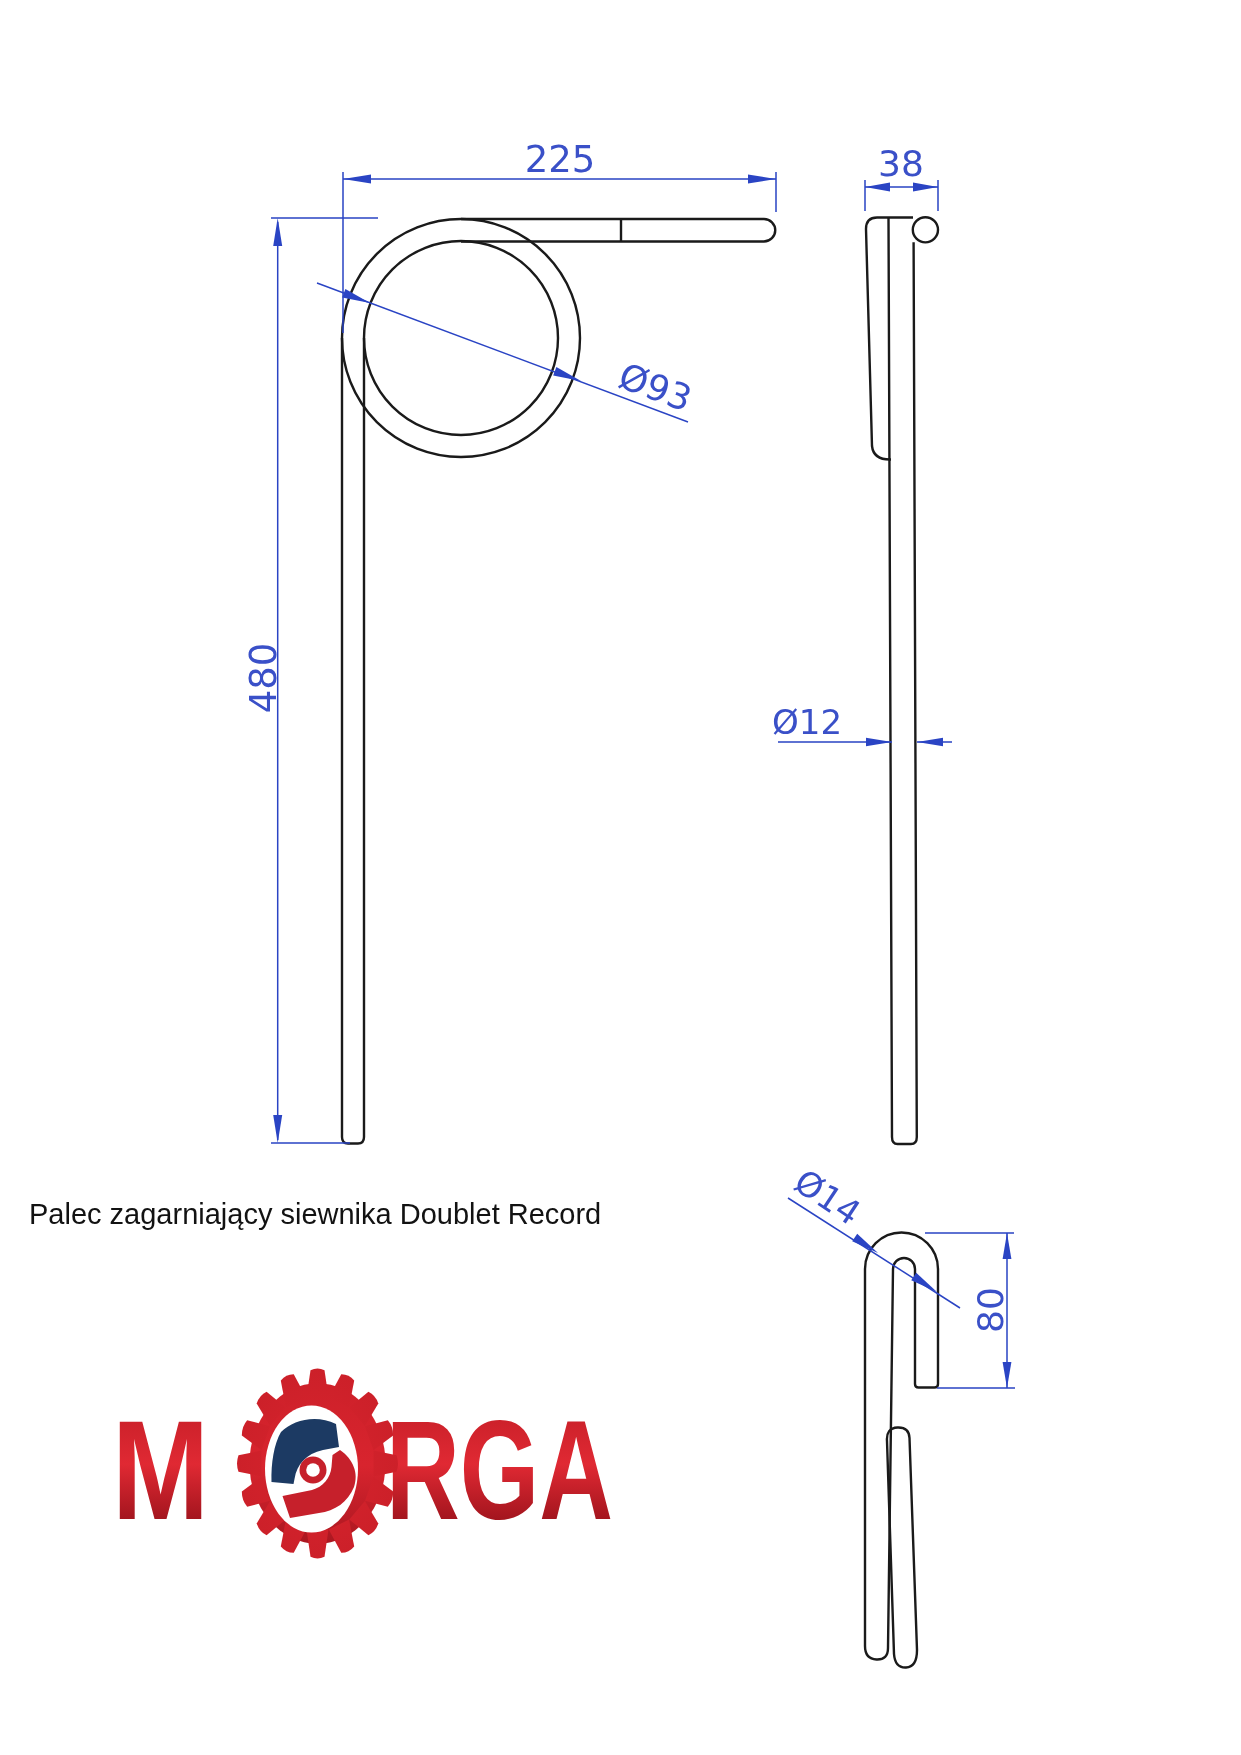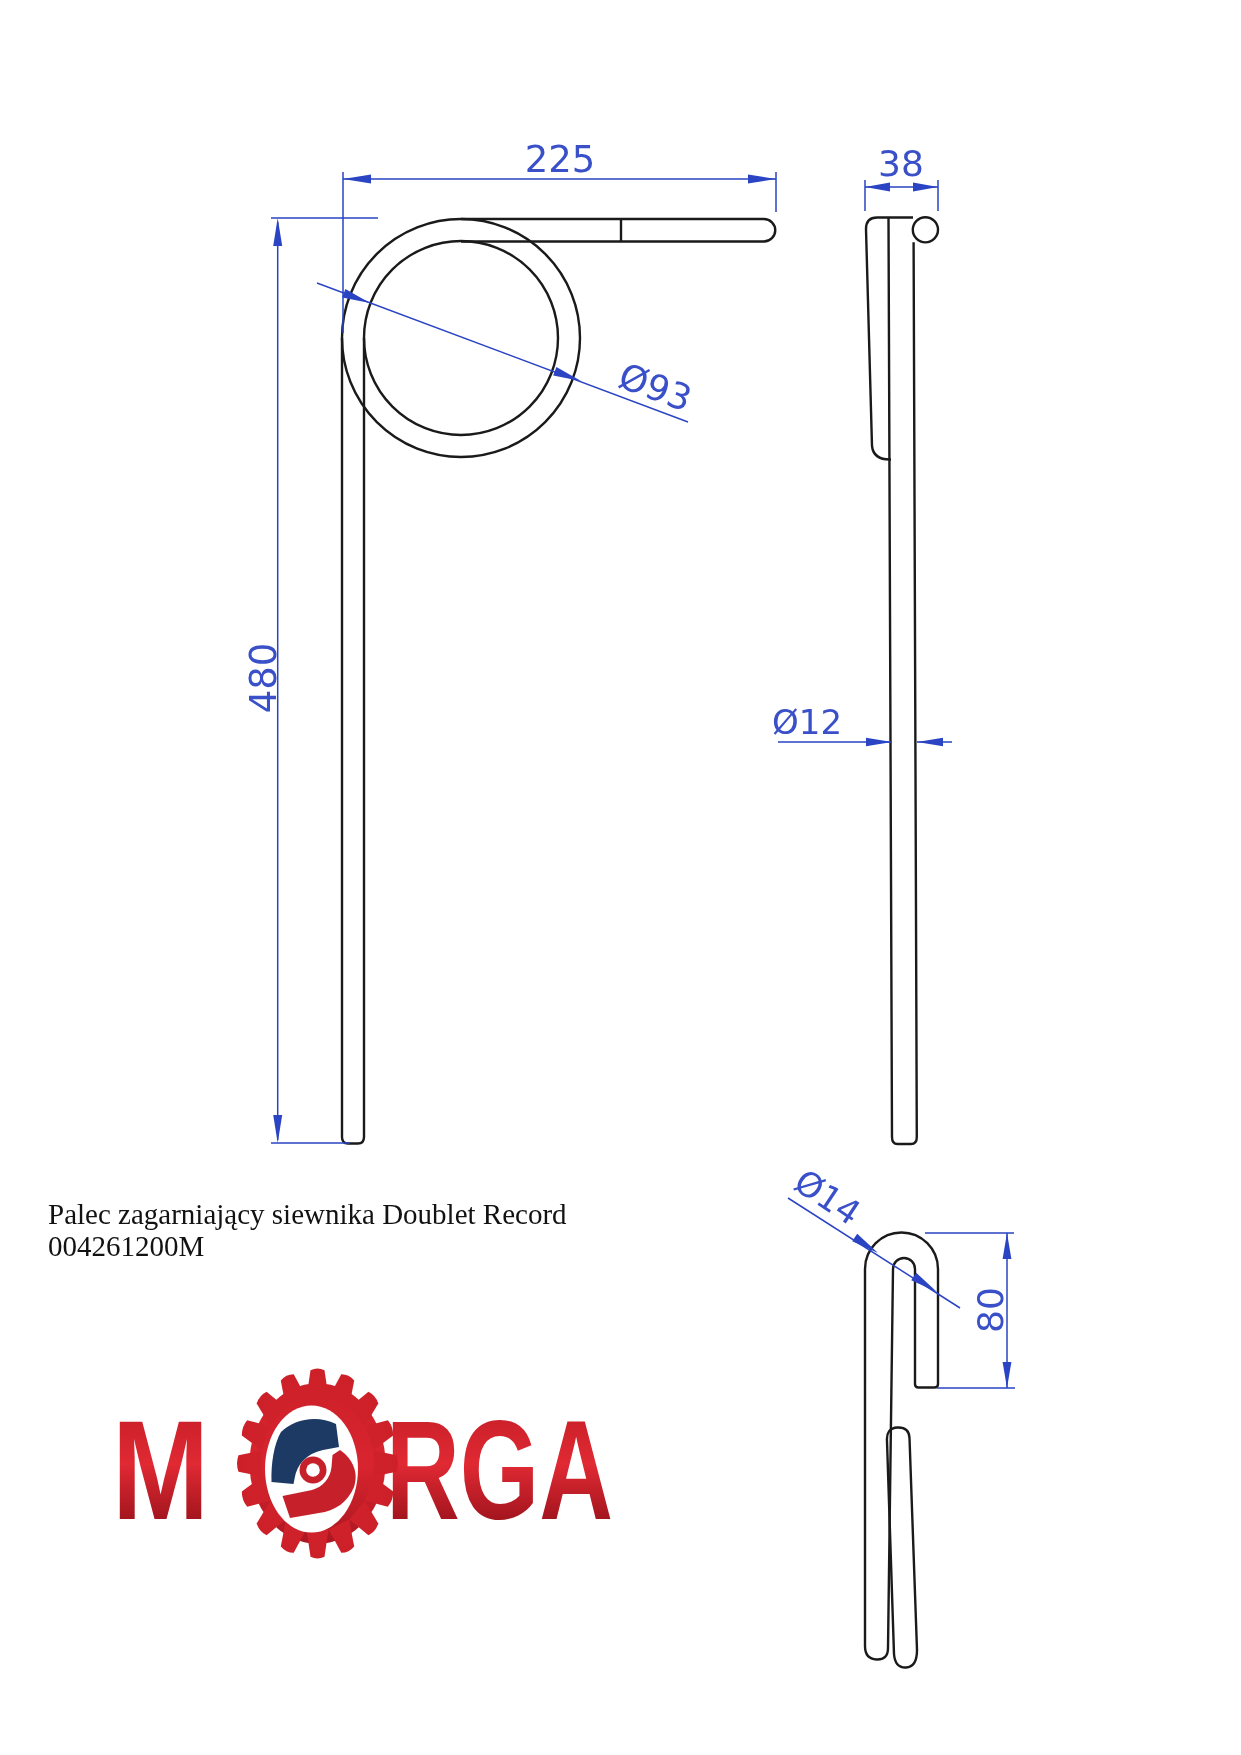--- a/index.html
+++ b/index.html
@@ -7,22 +7,22 @@
         font-family:"Liberation Sans",sans-serif;}
   .drawing-svg{position:absolute;left:0;top:0;}
   
   .bl{stroke:#1a1a1a;stroke-width:2.4;fill:none;stroke-linejoin:round;}
   
   .dim{stroke:#2a44c4;stroke-width:1.5;fill:none;}
   .dimfill{fill:#2a44c4;stroke:none;}
   .dimtext{fill:#3a50c8;font-family:"DejaVu Sans",sans-serif;font-size:36px;}
   .dimtext.s34{font-size:34px;}
   .dimtext.s37{font-size:37px;}
-  .title-block{position:absolute;left:48px;top:1199px;color:#121212;
-               font-family:Liberation Serif, serif;font-size:29px;line-height:31.5px;
+  .title-block{position:absolute;left:29px;top:1199px;color:#121212;
+               font-family:Liberation Sans, sans-serif;font-size:29px;line-height:31.5px;
                white-space:nowrap;}
   .logo-letter{font-family:"Liberation Sans",sans-serif;font-weight:bold;font-size:141px;}
 </style>
 </head>
 <body>
 
 <div class="page">
 
 <svg class="drawing-svg" width="1241" height="1755" viewBox="0 0 1241 1755" xmlns="http://www.w3.org/2000/svg">
   <defs>
@@ -144,16 +144,15 @@
     <path fill="#c6202b" d="M 340,1450 C 353,1459 359,1473 354,1487 C 348,1502 335,1511 319,1513
              L 290,1518 L 282.5,1496 L 312,1490 C 323,1487 330.5,1478 331.5,1467
              L 332.5,1455 Z"></path>
     <circle cx="313" cy="1470" r="13.5" fill="#c6202b"></circle>
     <circle cx="313" cy="1470" r="6.8" fill="#ffffff"></circle>
   </g>
 </svg>
 
 <div class="title-block">
   <div>Palec zagarniający siewnika Doublet Record</div>
-  <div>004261200M</div>
 </div>
 
 </div>
 
 </body></html>

